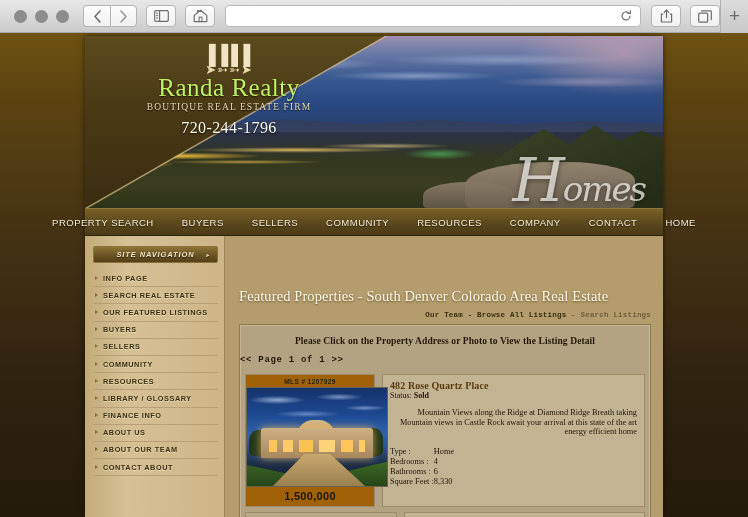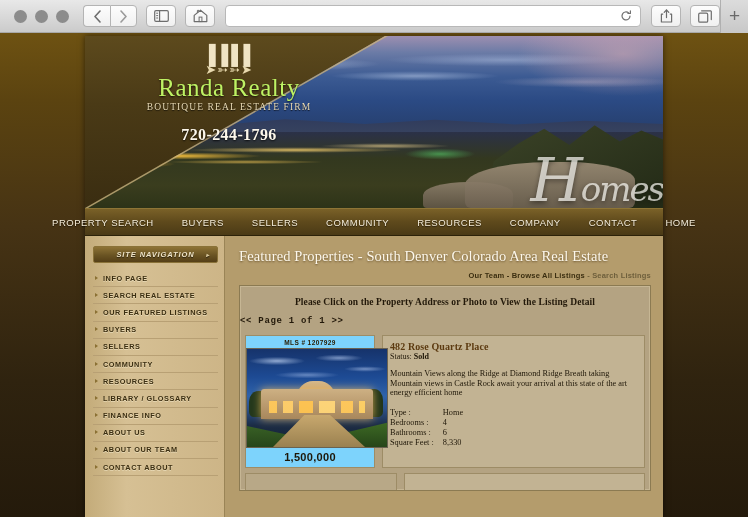--- a/index.html
+++ b/index.html
@@ -135,26 +135,26 @@
   .logo-name{
     font-family:"Liberation Serif",serif;font-size:25px;line-height:26px;
     letter-spacing:.5px;color:#bef264;
     text-shadow:0 1px 2px rgba(0,0,0,.75);
   }
   .logo-sub{
     font-family:"Liberation Serif",serif;font-size:9.5px;letter-spacing:1.1px;
     color:#e7d9b4;margin-top:1px;text-shadow:0 1px 1px rgba(0,0,0,.7);
   }
   .logo-phone{
-    font-family:"Liberation Serif",serif;font-size:16px;font-weight:bold;
-    color:#fdf8ec;margin-top:14px;letter-spacing:.4px;
+    font-family:"Liberation Serif",serif;font-size:16px;font-weight:normal;
+    color:#fdf8ec;margin-top:7px;letter-spacing:.4px;
     text-shadow:0 1px 2px rgba(0,0,0,.8);
   }
   .homes-script{
-    position:absolute;right:0;bottom:-10px;
+    position:absolute;right:18px;bottom:-10px;
     font-family:"DejaVu Serif",serif;font-style:italic;
     font-size:60px;color:rgba(250,248,242,.72);
     text-shadow:0 2px 5px rgba(0,0,0,.45);
     letter-spacing:-2px;line-height:58px;margin-top:28px;
   }
   .homes-small{font-size:34px;}
 
   
   .nav{
     position:relative;width:578px;height:26px;
@@ -196,28 +196,28 @@
   .sb-item .tri{
     position:absolute;left:2px;top:50%;margin-top:-2.5px;
     width:0;height:0;border-left:3px solid #8a7033;
     border-top:2.5px solid transparent;border-bottom:2.5px solid transparent;
   }
   .sb-item span.lbl{
     font-size:7.3px;letter-spacing:.55px;color:#3c2f12;font-weight:bold;
     text-shadow:0 1px 0 rgba(255,248,225,.45);
   }
 
-  .main{flex:1;padding:12px 12px 0 14px;box-sizing:border-box;position:relative;}
+  .main{flex:1;padding:12px 12px 0 14px;box-sizing:border-box;position:relative;margin-top:40px;}
   .page-title{
     font-family:"Liberation Serif",serif;font-size:14.5px;color:#fdf8ec;
     text-shadow:0 1px 2px rgba(60,40,10,.6);letter-spacing:.1px;white-space:nowrap;
   }
   .crumbs{
     text-align:right;margin-top:6px;font-size:7.5px;font-weight:bold;
-    letter-spacing:.2px;color:#3b2e10;
+    letter-spacing:.2px;color:#3b2e10;font-family:Liberation Mono, monospace;
   }
   .crumbs .dim{color:#6e5f3c;font-weight:bold;}
 
   .panel{
     margin-top:5px;background:#b4a382;
     border:1px solid #8b7a52;box-shadow:inset 0 0 0 1px #c6b694;
     height:206px;overflow:hidden;box-sizing:border-box;
   }
   .panel-note{
     text-align:center;font-family:"Liberation Serif",serif;font-weight:bold;
@@ -225,21 +225,21 @@
   }
   .pager{
     font-family:Liberation Mono, monospace;font-weight:bold;
     font-size:9px;color:#23190a;padding-top:9px;letter-spacing:.7px;
   }
 
   .listing{
     margin:9px 5px 0 5px;display:flex;gap:7px;
   }
   .photo-col{
-    width:130px;background:#7dd3fc;border:1px solid #9d8c66;
+    width:130px;background:#a16207;border:1px solid #9d8c66;
     padding:2px 0 0 0;box-sizing:border-box;text-align:center;
   }
   .mls{
     font-size:6.5px;font-weight:bold;letter-spacing:.4px;color:#2b2209;
     padding:1px 0 2px 0;
   }
   .photo{
     width:140px;height:98px;margin:0 auto;position:relative;overflow:hidden;
     border:1px solid #6a6250;background:#14203c;
   }
@@ -311,29 +311,29 @@
     padding:5px 7px;box-sizing:border-box;
   }
   .addr{
     font-family:"Liberation Serif",serif;font-size:10px;font-weight:bold;
     color:#5c3a10;letter-spacing:.1px;
   }
   .status{font-family:"Liberation Serif",serif;font-size:8px;color:#1f1708;margin-top:0px;}
   .status b{font-weight:bold;}
   .desc{
     font-family:"Liberation Serif",serif;font-size:8.3px;line-height:9.6px;
-    color:#1f1708;margin-top:8px;
+    color:#1f1708;margin-top:8px;text-align:right;
   }
   .specs{
     margin-top:10px;font-family:"Liberation Serif",serif;font-size:8.3px;
     line-height:10px;color:#1f1708;
   }
   .specs table{border-collapse:collapse;}
   .specs td{padding:0 0 0 0;font-size:8.3px;}
-  .specs td.k{padding-right:9px;white-space:nowrap;}
+  .specs td.k{white-space:nowrap;}
 
   .listing2{
     margin:5px 5px 0 5px;display:flex;gap:7px;height:18px;
   }
   .l2a{width:150px;background:#b8a887;border:1px solid #9d8c66;}
   .l2b{flex:1;background:#c2b393;border:1px solid #9d8c66;}
 </style>
 </head>
 <body>
 

